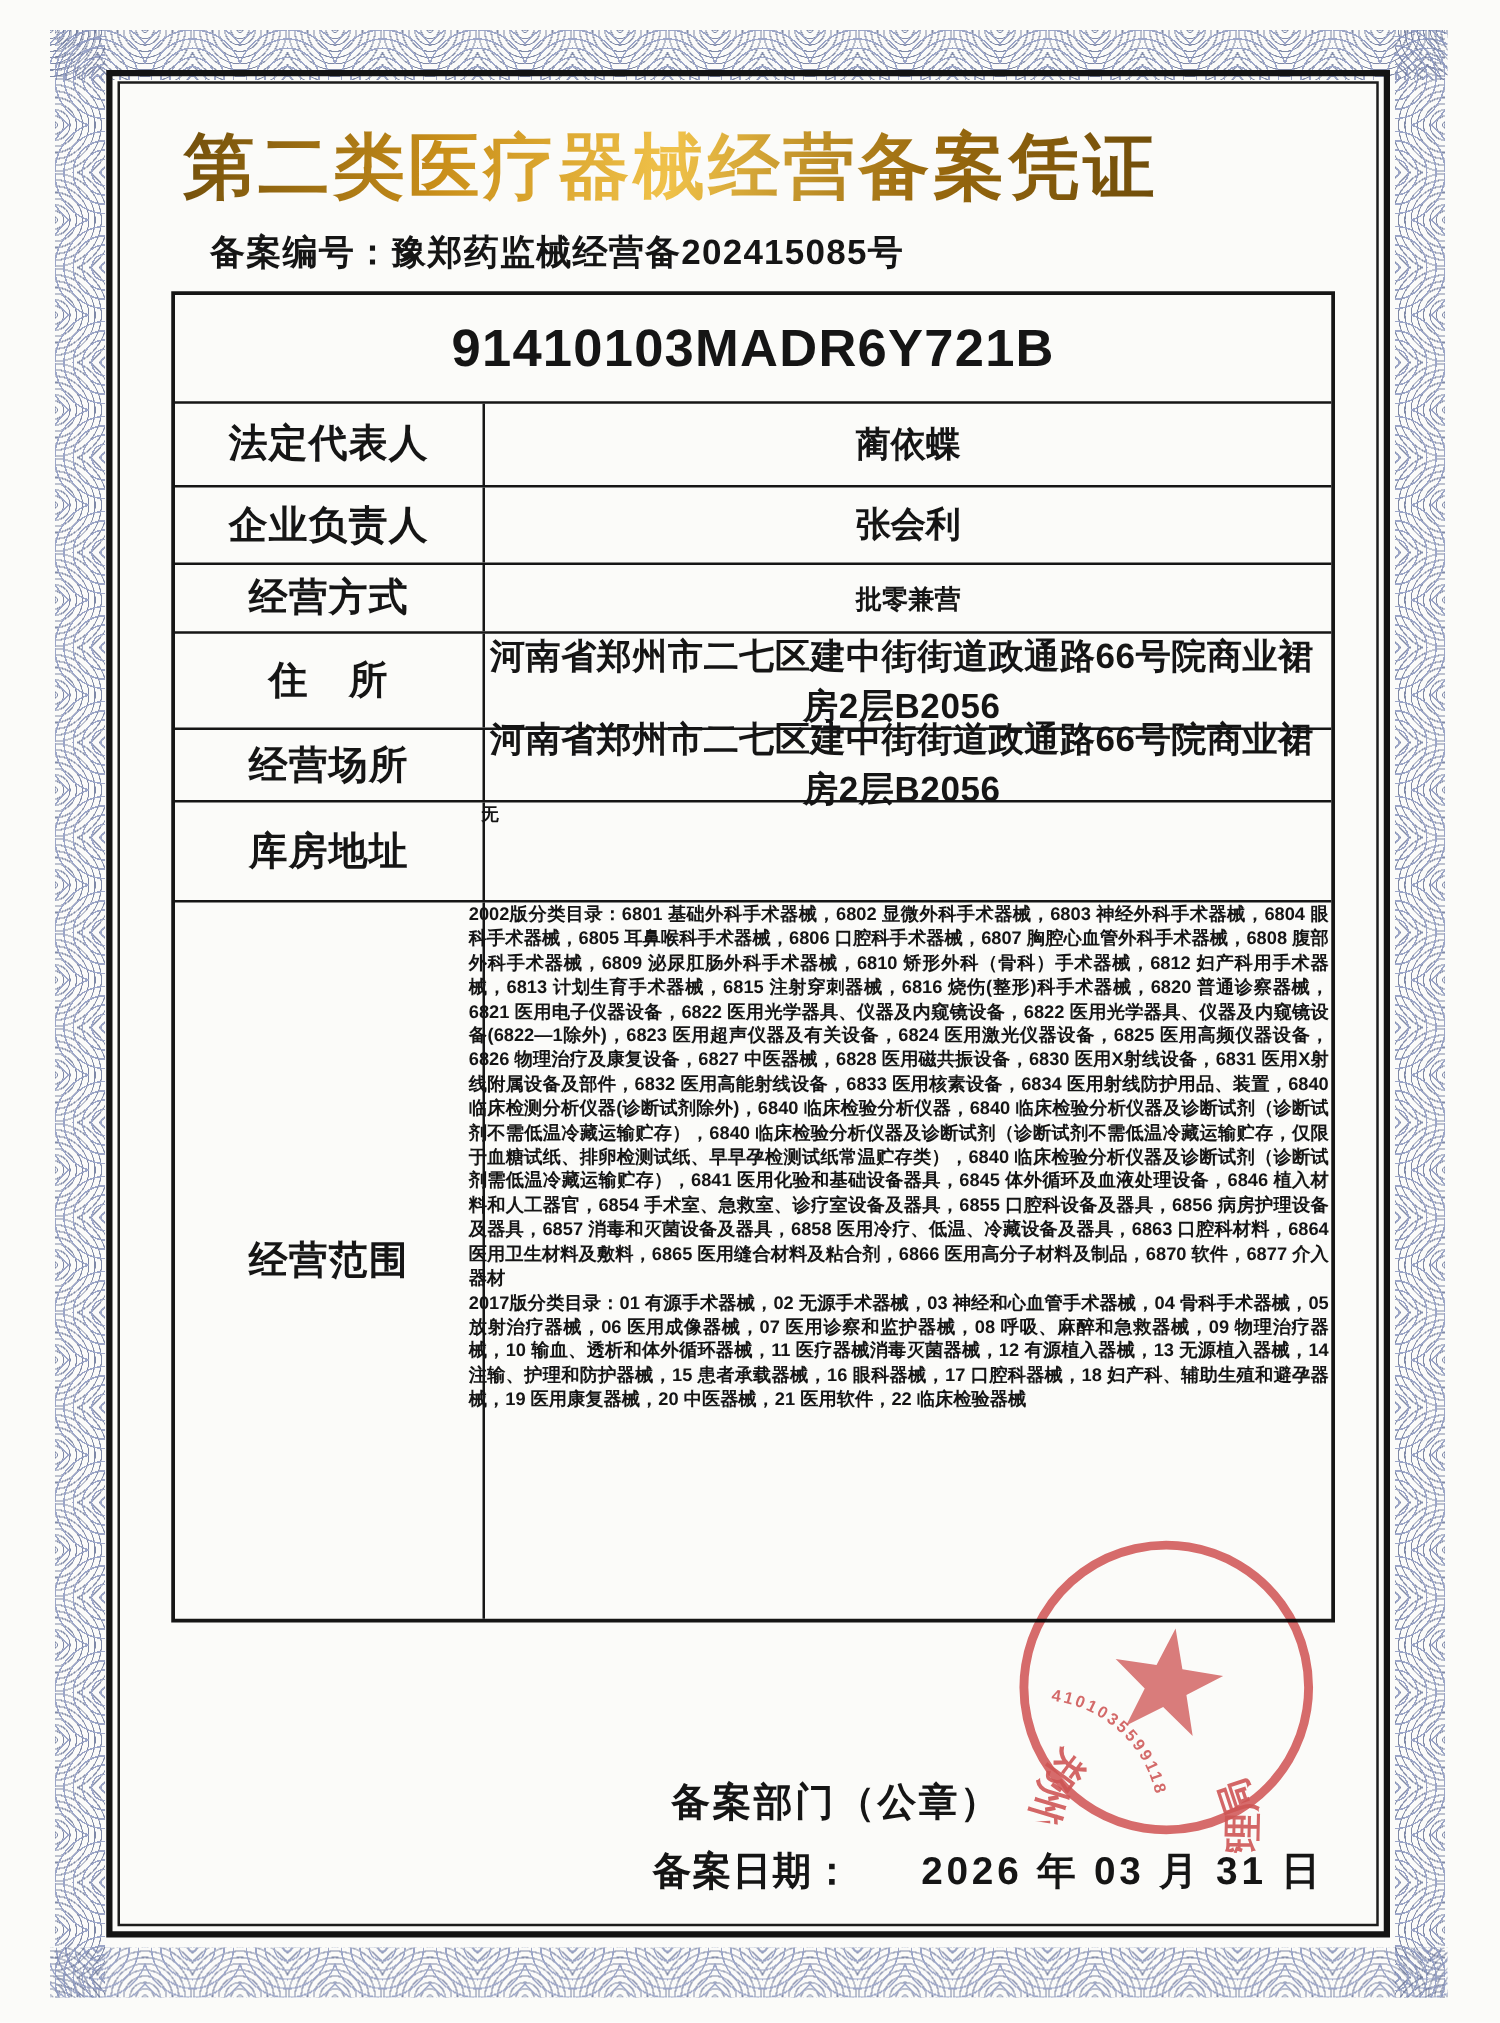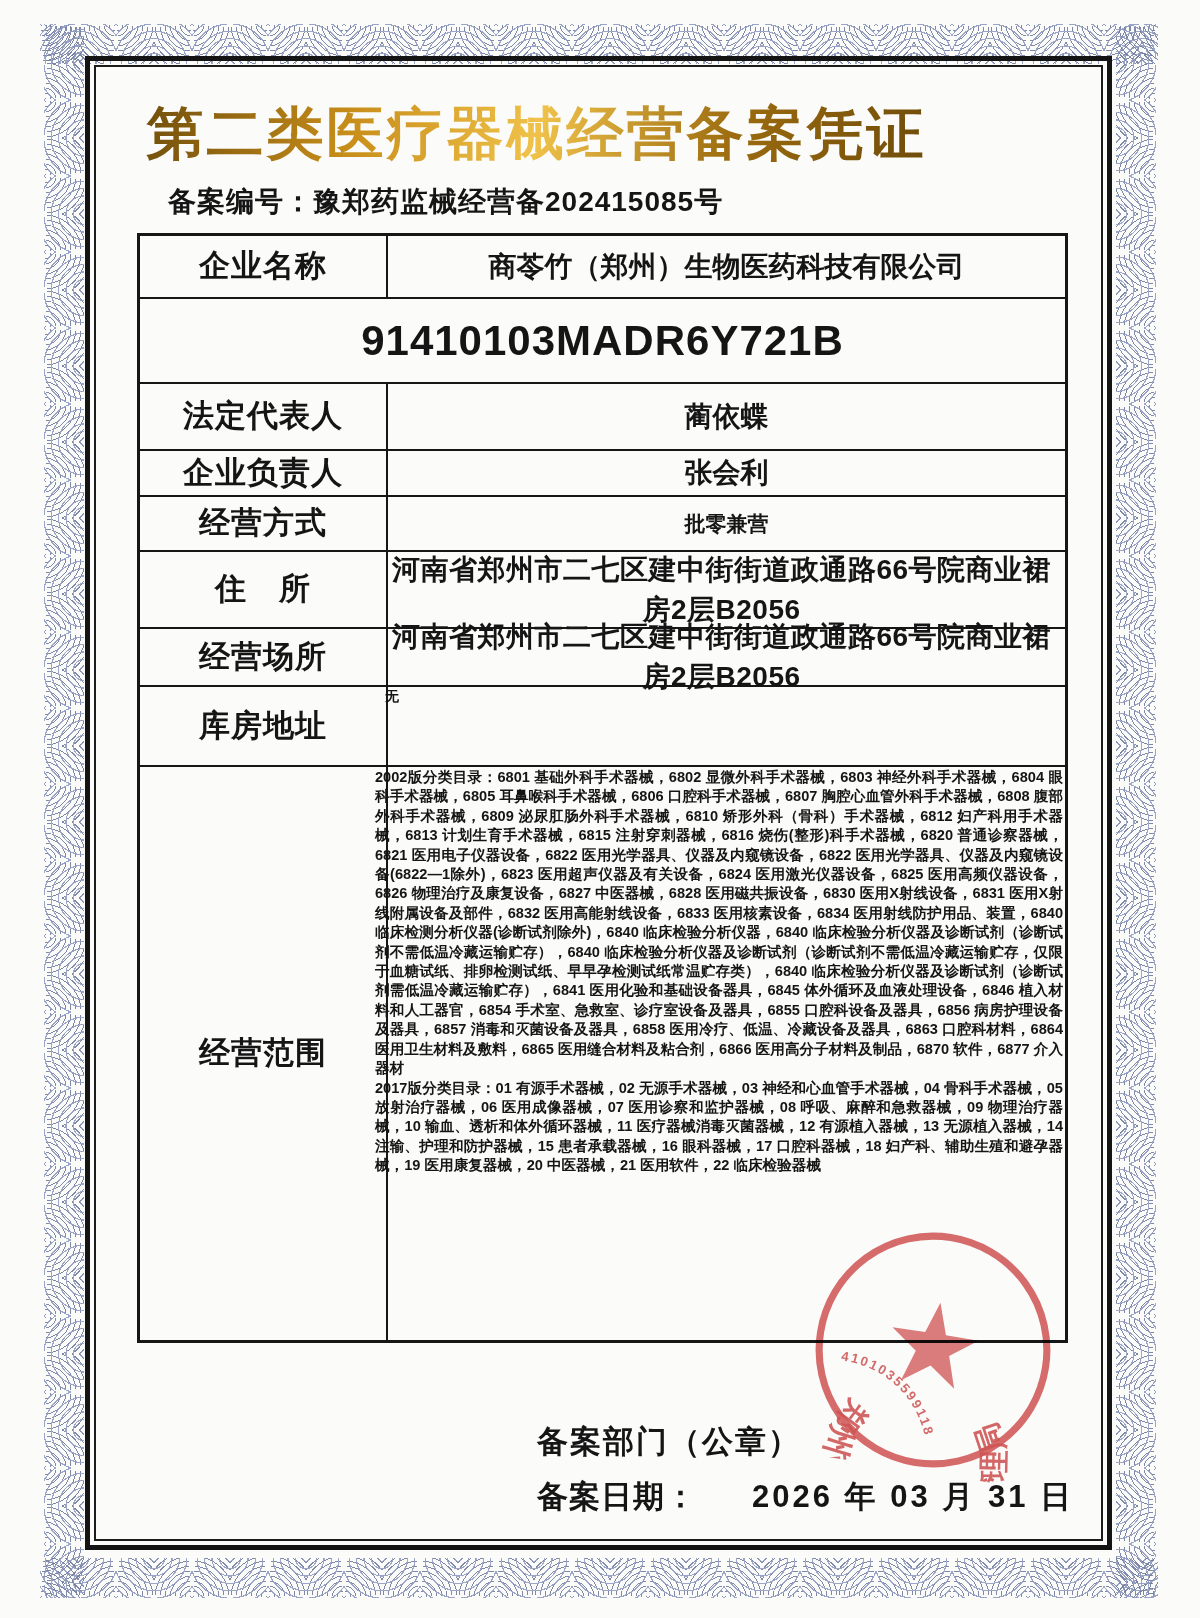--- a/index.html
+++ b/index.html
@@ -73,21 +73,21 @@
     font-size:31px;font-weight:700;letter-spacing:1px;line-height:1.25;
     padding:0 14px;
   }
   .val{
     flex:1;display:flex;align-items:center;justify-content:center;
     font-size:28px;font-weight:700;box-sizing:border-box;
   }
   .h-name{height:61px;}
   .h-code{height:85px;}
   .h-rep{height:67px;}
-  .h-head{height:46px;}
+  .h-head{height:62px;}
   .h-mode{height:55px;}
   .h-addr1{height:77px;}
   .h-addr2{height:58px;}
   .h-ware{height:80px;}
   .h-scope{height:575px;}
   .val-code{font-family:Liberation Sans, sans-serif;font-size:42px;letter-spacing:1px;}
   .val-mode{font-size:21px;}
   .val-addr{
     justify-content:flex-start;align-items:center;text-align:center;
     font-size:28px;line-height:1.42;margin-left:-10px;letter-spacing:.5px;
@@ -96,21 +96,21 @@
     justify-content:flex-start;align-items:flex-start;
     font-size:14px;font-weight:700;padding-top:1px;margin-left:-3px;
   }
   .val-scope{
     display:block;font-size:14.6px;font-weight:700;line-height:19.4px;
     text-align:justify;margin-left:-13px;padding:1px 2px 0 0;letter-spacing:0;
   }
   .val-scope p{margin:0;}
   
   .dept-line{position:absolute;left:537px;top:1421px;font-size:31px;font-weight:700;letter-spacing:2px;}
-  .date-line{position:absolute;left:537px;top:1476px;font-size:31px;font-weight:700;letter-spacing:1px;}
+  .date-line{position:absolute;left:522px;top:1476px;font-size:31px;font-weight:700;letter-spacing:1px;}
   .date-line .date-value{margin-left:55px;letter-spacing:3px;}
   
   .seal{
     position:absolute;left:811px;top:1228px;width:244px;height:244px;
     mix-blend-mode:multiply;opacity:.93;transform:rotate(9deg);
   }
   .seal text{font-family:"Liberation Sans", sans-serif;}
 </style>
 </head>
 <body>
@@ -123,24 +123,20 @@
 <div class="frame"></div>
 
 <div class="title">第二类医疗器械经营备案凭证</div>
 
 <div class="record-no">
   <span>备案编号：</span><span>豫郑药监械经营备202415085号</span>
 </div>
 
 <div class="cert-table">
 
-  <div class="row h-name">
-    <div class="lab">企业名称</div>
-    <div class="val">商苓竹（郑州）生物医药科技有限公司</div>
-  </div>
 
   <div class="row h-code">
     <div class="val val-code">91410103MADR6Y721B</div>
   </div>
 
   <div class="row h-rep">
     <div class="lab">法定代表人</div>
     <div class="val">蔺依蝶</div>
   </div>
 

